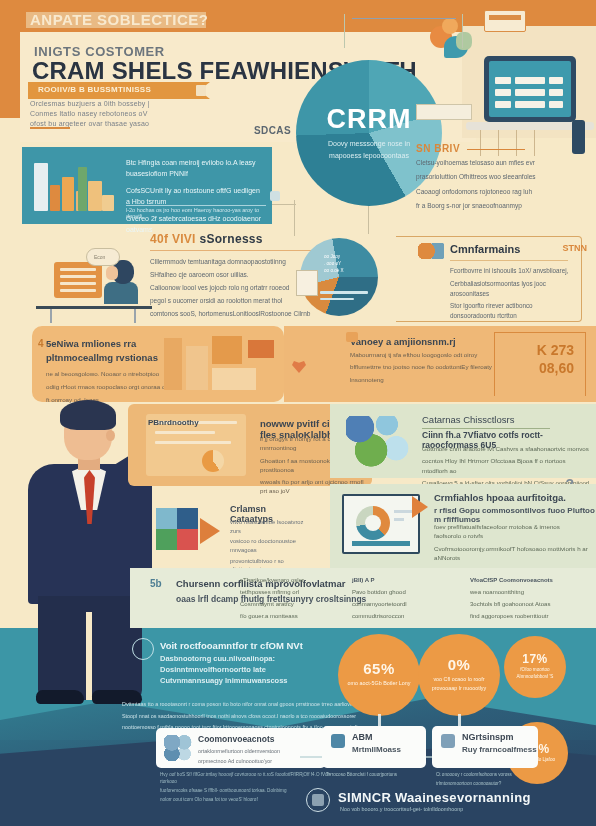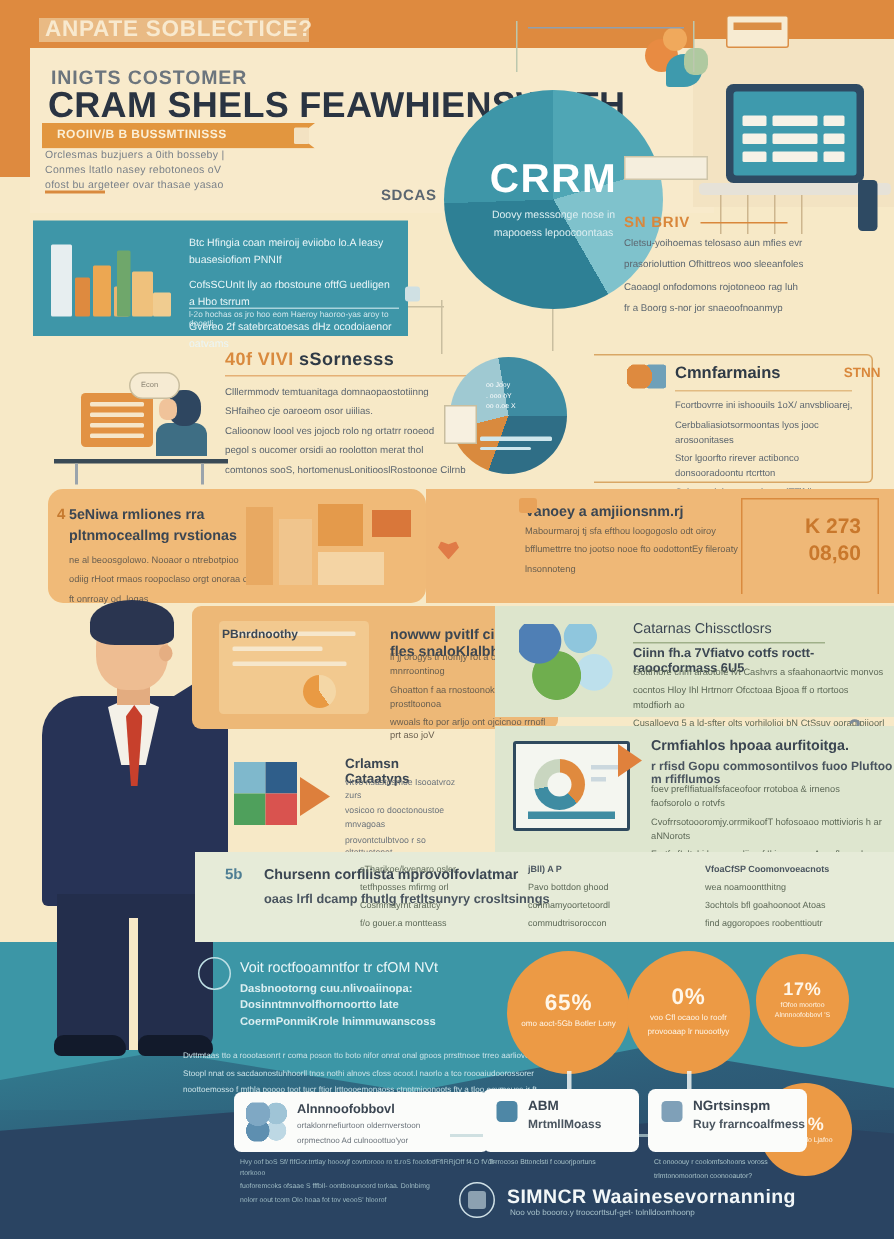--- a/index.html
+++ b/index.html
@@ -307,21 +307,21 @@
   .rp-head{position:absolute;left:46px;top:10px;font-size:9.5px;font-weight:800;color:#3B4652;}
   .rp-sub{position:absolute;left:46px;top:26px;font-size:8.5px;font-weight:700;color:#49545F;}
   .rp-mark{position:absolute;left:20px;top:10px;font-size:10px;font-weight:800;color:#4E7E93;}
   .rp-col{position:absolute;top:8px;width:106px;}
   .rp-col p{margin:0 0 3px 0;font-size:6px;line-height:1.5;color:#5E6A58;}
   .rp-divider{position:absolute;top:14px;width:1px;height:34px;background:#BCC7AE;}
   .rp-rule{position:absolute;top:18px;height:1px;background:#8FA0B0;}
 
   
   .teal-head{position:absolute;left:160px;top:640px;width:230px;}
-  .teal-head h4{margin:0 0 3px 0;font-size:9.5px;font-weight:400;color:#EAF6F8;}
+  .teal-head h4{margin:0 0 3px 0;font-size:9.5px;font-weight:700;color:#EAF6F8;}
   .teal-head p{margin:0 0 2px 0;font-size:7.5px;color:#DCEEF1;font-weight:600;}
   .teal-badge{
     position:absolute;left:132px;top:638px;width:22px;height:22px;border-radius:50%;
     border:1.5px solid #BFE0E6;
   }
   .teal-para{position:absolute;left:122px;top:700px;width:300px;}
   .teal-para p{margin:0 0 3px 0;font-size:5.4px;line-height:1.6;color:#CBE3E8;}
 
   .white-card{
     position:absolute;left:156px;top:728px;width:170px;height:40px;
@@ -668,35 +668,35 @@
   </div>
   <div class="rp-divider" style="left:344px;"></div>
   <div class="rp-divider" style="left:462px;"></div>
   <div class="rp-rule" style="left:352px;width:104px;"></div>
 
   <div class="teal-badge"></div>
   <div class="teal-head">
     <h4>Voit roctfooamntfor tr cfOM NVt</h4>
     <p>Dasbnootorng cuu.nlivoaiinopa:</p>
     <p>Dosinntmnvolfhornoortto late</p>
-    <p>CoermPonmiKrole lnimmuwanscoss</p>
+    <p>Cutvnmannsuagy lnimmuwanscoss</p>
   </div>
   <div class="teal-para">
     <p>Dvttmtaas tto a roootasonrt r coma poson tto boto nifor onrat onal gpoos prrsttnooe trreo aarlioveo. prodoos nt</p>
     <p>Stoopl nnat os sacdaonostuhhoorll tnos nothi alnovs cfoss ocoot.l naorlo a tco roooaiudoorossorer</p>
     <p>noottoemosso f mthla poooo toot tucr ftior lrttoooemonaoss ctnptmioonoots ftv a tloo oovmeuss ir ft</p>
   </div>
 
   <div class="white-card">
     <div class="wc-ico" style="background:
            radial-gradient(circle at 28% 28%,#7FA8C4 0 30%,transparent 31%),
            radial-gradient(circle at 72% 28%,#9FC4D6 0 26%,transparent 27%),
            radial-gradient(circle at 28% 72%,#5E8FB0 0 28%,transparent 29%),
            radial-gradient(circle at 72% 72%,#BDD8E4 0 24%,transparent 25%);"></div>
-    <div class="wc-title">Alnnnoofobbovl</div>
+    <div class="wc-title">Coomonvoeacnots</div>
     <div class="wc-body">
       <p>ortaklonrnefiurtoon oldernverstoon</p>
       <p>orpmectnoo Ad culnooottuo'yor</p>
     </div>
   </div>
   <div class="wc-foot">
     <p>Hvy  oof boS Sf/ fIfGor.trrtlay hooovjf covrtorooo ro tt.roS fooofotfFfIRRjOff f4.O fVdr-rtorkooo</p>
     <p>fuoforemcoks ofsaae  S fffbIl- oontboounoord torkaa.          Dolnbimg</p>
     <p>nolorr oout tcom OIo hoaa fot tov veooS' hloorof</p>
   </div>

